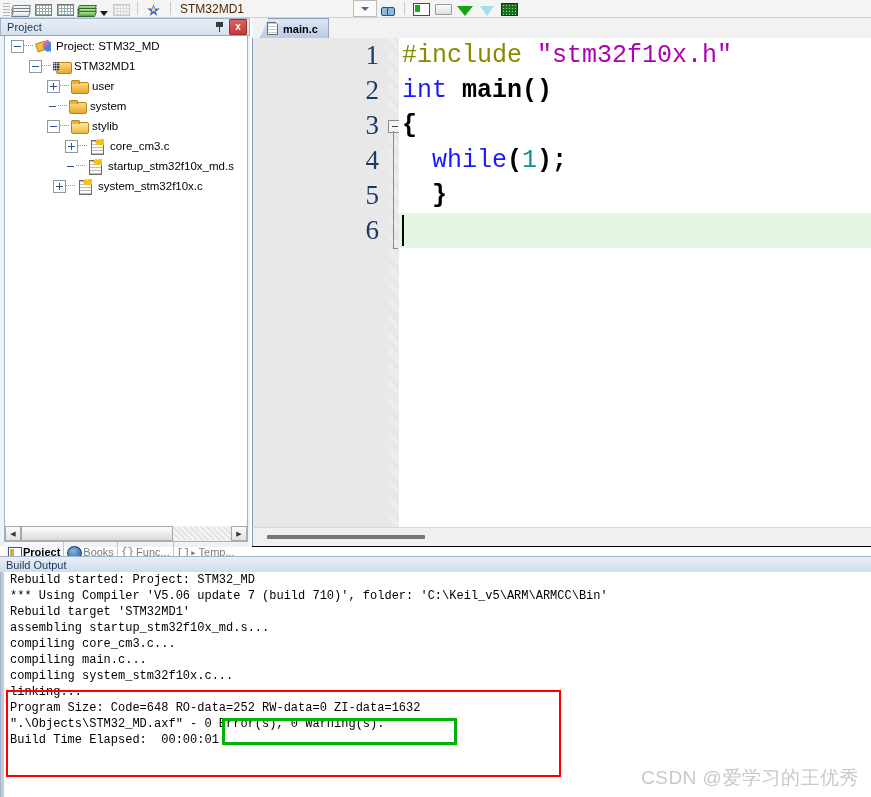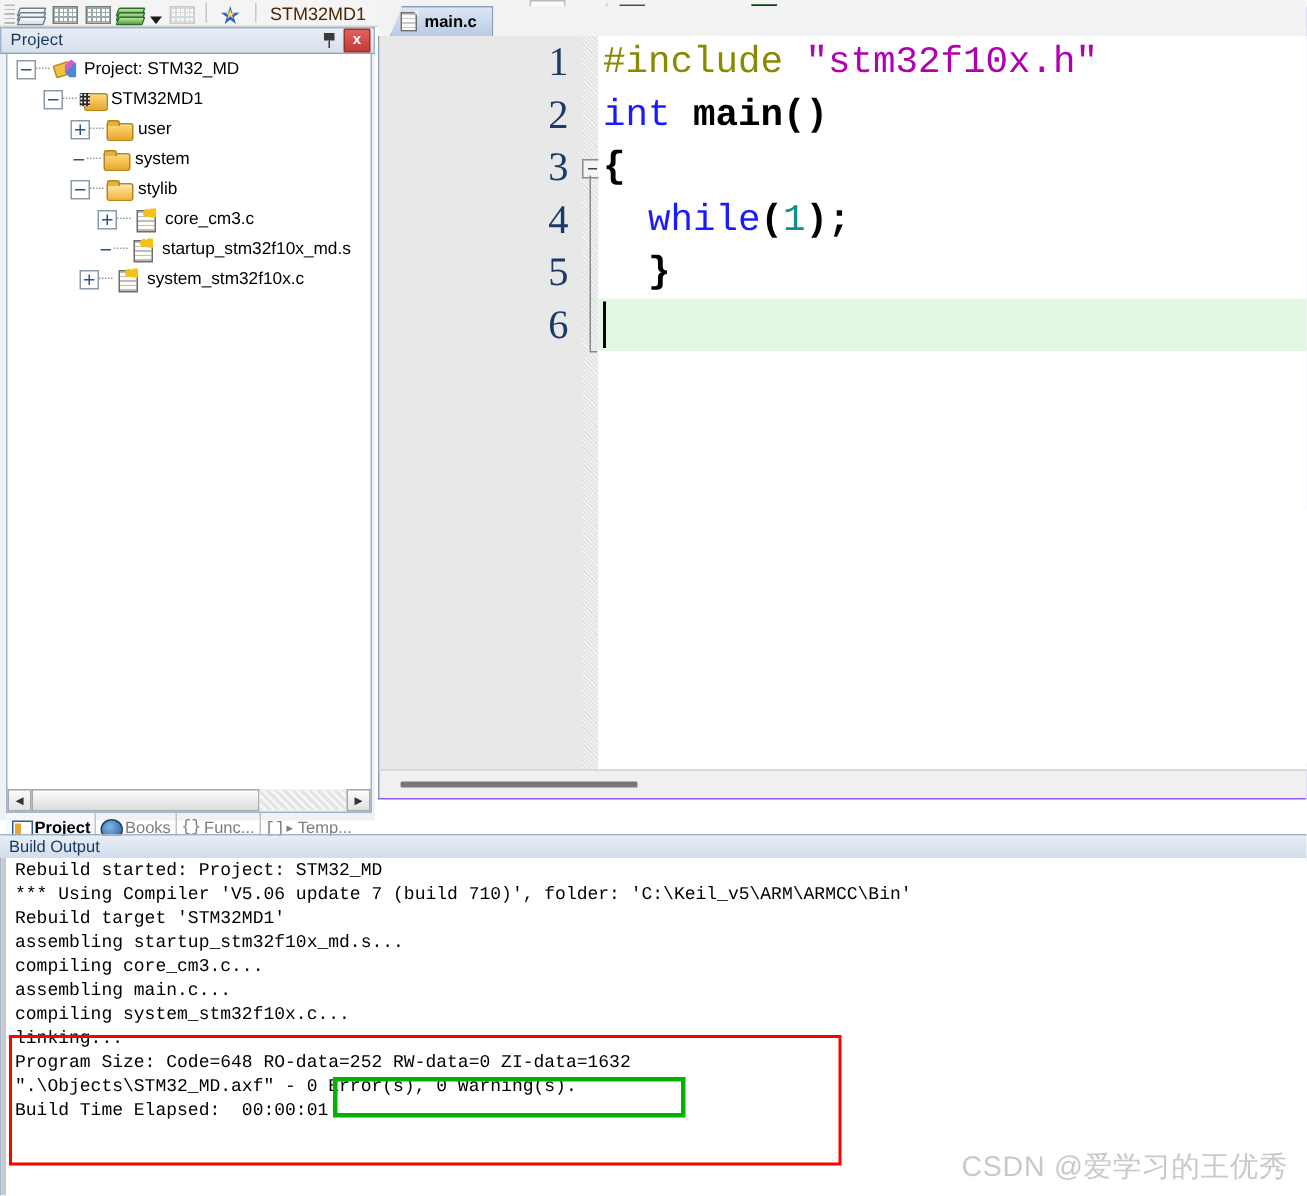--- a/index.html
+++ b/index.html
@@ -137,21 +137,21 @@
   .ptab:first-child{border-left:none;}
   .ptab.active{color:#000;font-weight:bold;background:#f5f7fa;}
   .tab-ico{width:14px;height:13px;position:relative;flex:0 0 auto;}
   .ico-projtab{position:absolute;left:1px;top:1px;width:12px;height:11px;background:#fff;border:1px solid #2b5d96;}
   .ico-projtab:after{content:"";position:absolute;left:1px;top:1px;width:4px;height:8px;background:#e8a72c;}
   .ico-book{position:absolute;left:0;top:0;width:13px;height:12px;border-radius:50%;
     background:radial-gradient(circle at 40% 35%,#7fb5e6,#2b5d96);border:1px solid #1c3e66;}
   .tab-brace{font-family:"Liberation Mono",monospace;font-size:11px;}
 
   
-  .ed-wrap{position:absolute;left:252px;top:4px;width:619px;height:529px;background:#8b5cf6;}
+  .ed-wrap{position:absolute;left:252px;top:18px;width:619px;height:529px;background:#000000;}
   .ed-tabstrip{height:20px;background:#f2f2f2;border-bottom:1px solid #8b9dbb;display:flex;align-items:flex-end;}
   .ed-tab{height:19px;margin-left:8px;padding:0 10px 0 6px;
     background:linear-gradient(to bottom,#dce6f4,#b9cbe4);
     border:1px solid #8b9dbb;border-bottom:none;border-radius:0;
     display:flex;align-items:center;gap:5px;font-size:11px;font-weight:bold;color:#000;
     clip-path:polygon(8px 0,100% 0,100% 100%,0 100%);
   }
   .ico-doc{width:11px;height:13px;position:relative;flex:0 0 auto;}
   .ico-doc:before{content:"";position:absolute;inset:0;background:#fdfdfd;border:1px solid #6d6d6d;
     background-image:repeating-linear-gradient(to bottom,#c9c9c9 0 1px,transparent 1px 3px);}
@@ -400,21 +400,21 @@
     <span>Build Output</span>
   </div>
   <div class="bo-body">
     <div class="bo-rail"></div>
     <div id="bolines">
         <div class="bo-line">Rebuild started: Project: STM32_MD</div>
         <div class="bo-line">*** Using Compiler 'V5.06 update 7 (build 710)', folder: 'C:\Keil_v5\ARM\ARMCC\Bin'</div>
         <div class="bo-line">Rebuild target 'STM32MD1'</div>
         <div class="bo-line">assembling startup_stm32f10x_md.s...</div>
         <div class="bo-line">compiling core_cm3.c...</div>
-        <div class="bo-line">assembling main.c...</div>
+        <div class="bo-line">compiling main.c...</div>
         <div class="bo-line">compiling system_stm32f10x.c...</div>
         <div class="bo-line">linking...</div>
         <div class="bo-line">Program Size: Code=648 RO-data=252 RW-data=0 ZI-data=1632</div>
         <div class="bo-line">".\Objects\STM32_MD.axf" - 0 Error(s), 0 Warning(s).</div>
         <div class="bo-line">Build Time Elapsed:  00:00:01</div>
       </div>
   </div>
 
   <div class="red-box"></div>
   <div class="green-box"></div>

